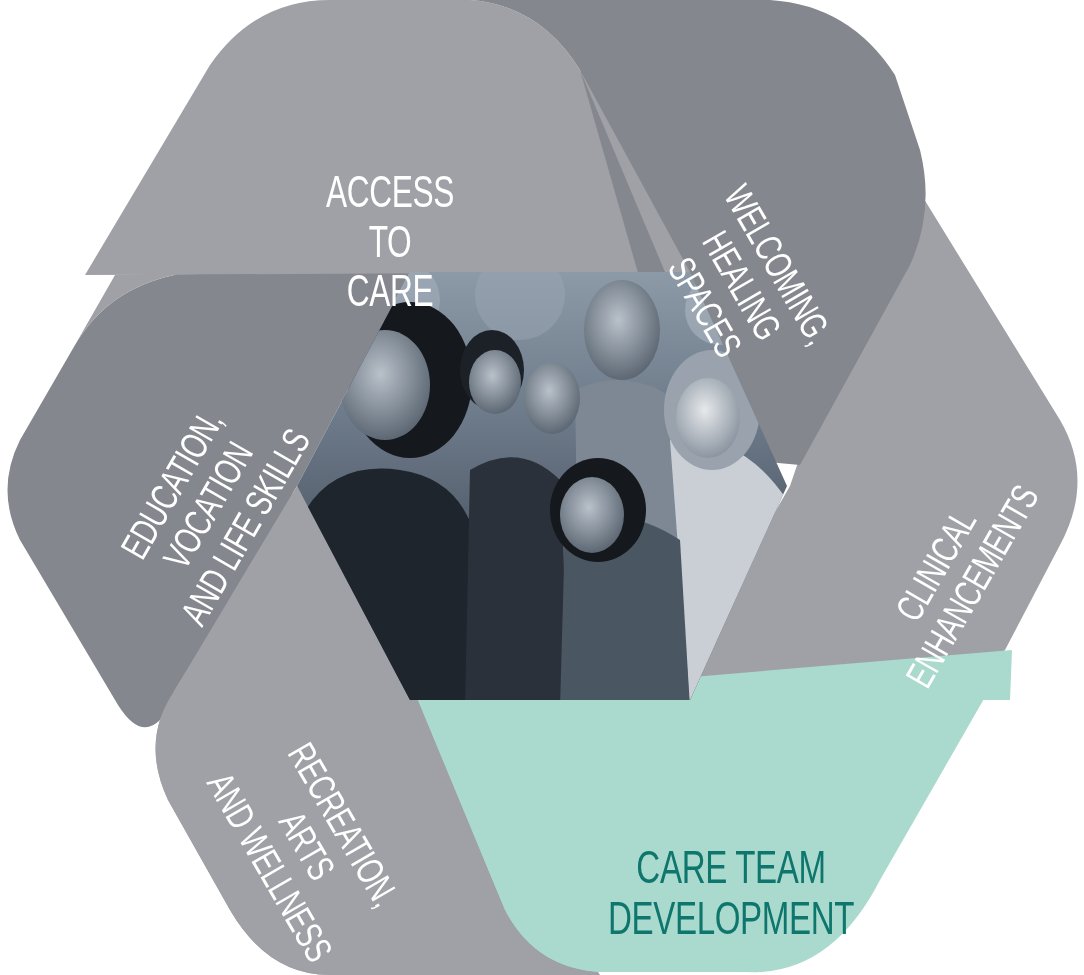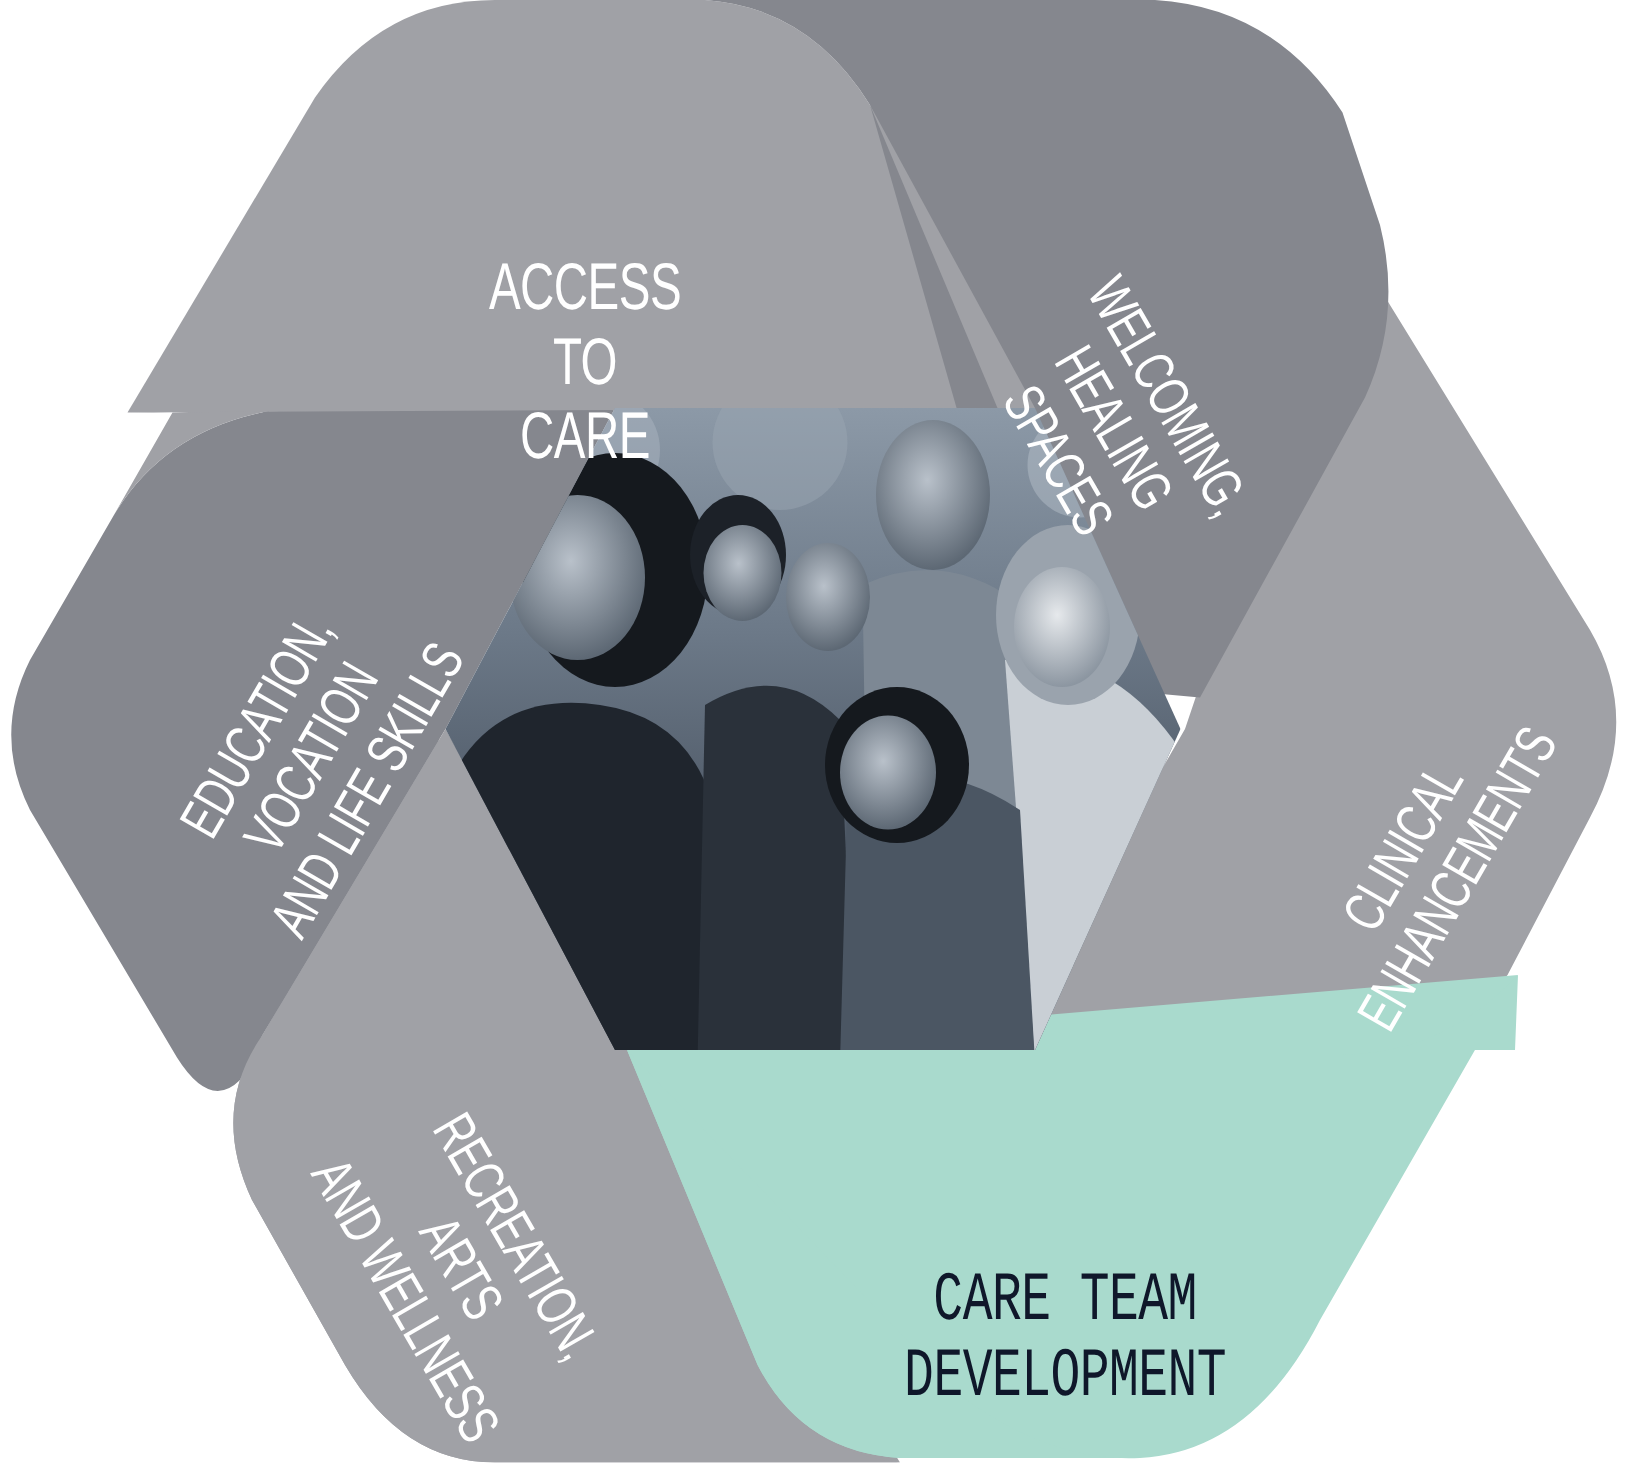--- a/index.html
+++ b/index.html
@@ -13,21 +13,21 @@
       color: #ffffff;
       text-transform: uppercase;
       text-align: center;
       line-height: 1.12;
       letter-spacing: -0.5px;
       white-space: pre-line;
       transform-origin: center center;
     }
     .label .line { display: block; }
     .condensed { transform: scaleX(0.72); display: inline-block; }
-    .label.accent { color: #0f172a; font-family: Liberation Mono, monospace; }
+    .label.accent { color: #0f766e; }
   </style>
 </head>
 <body>
 
 <div class="stage">
   <svg class="diagram" width="1084" height="975" viewBox="0 0 1084 975">
     <defs>
       <clipPath id="photoClip">
         <polygon points="410,272 690,272 787,486 690,700 410,700 297,486"></polygon>
       </clipPath>

